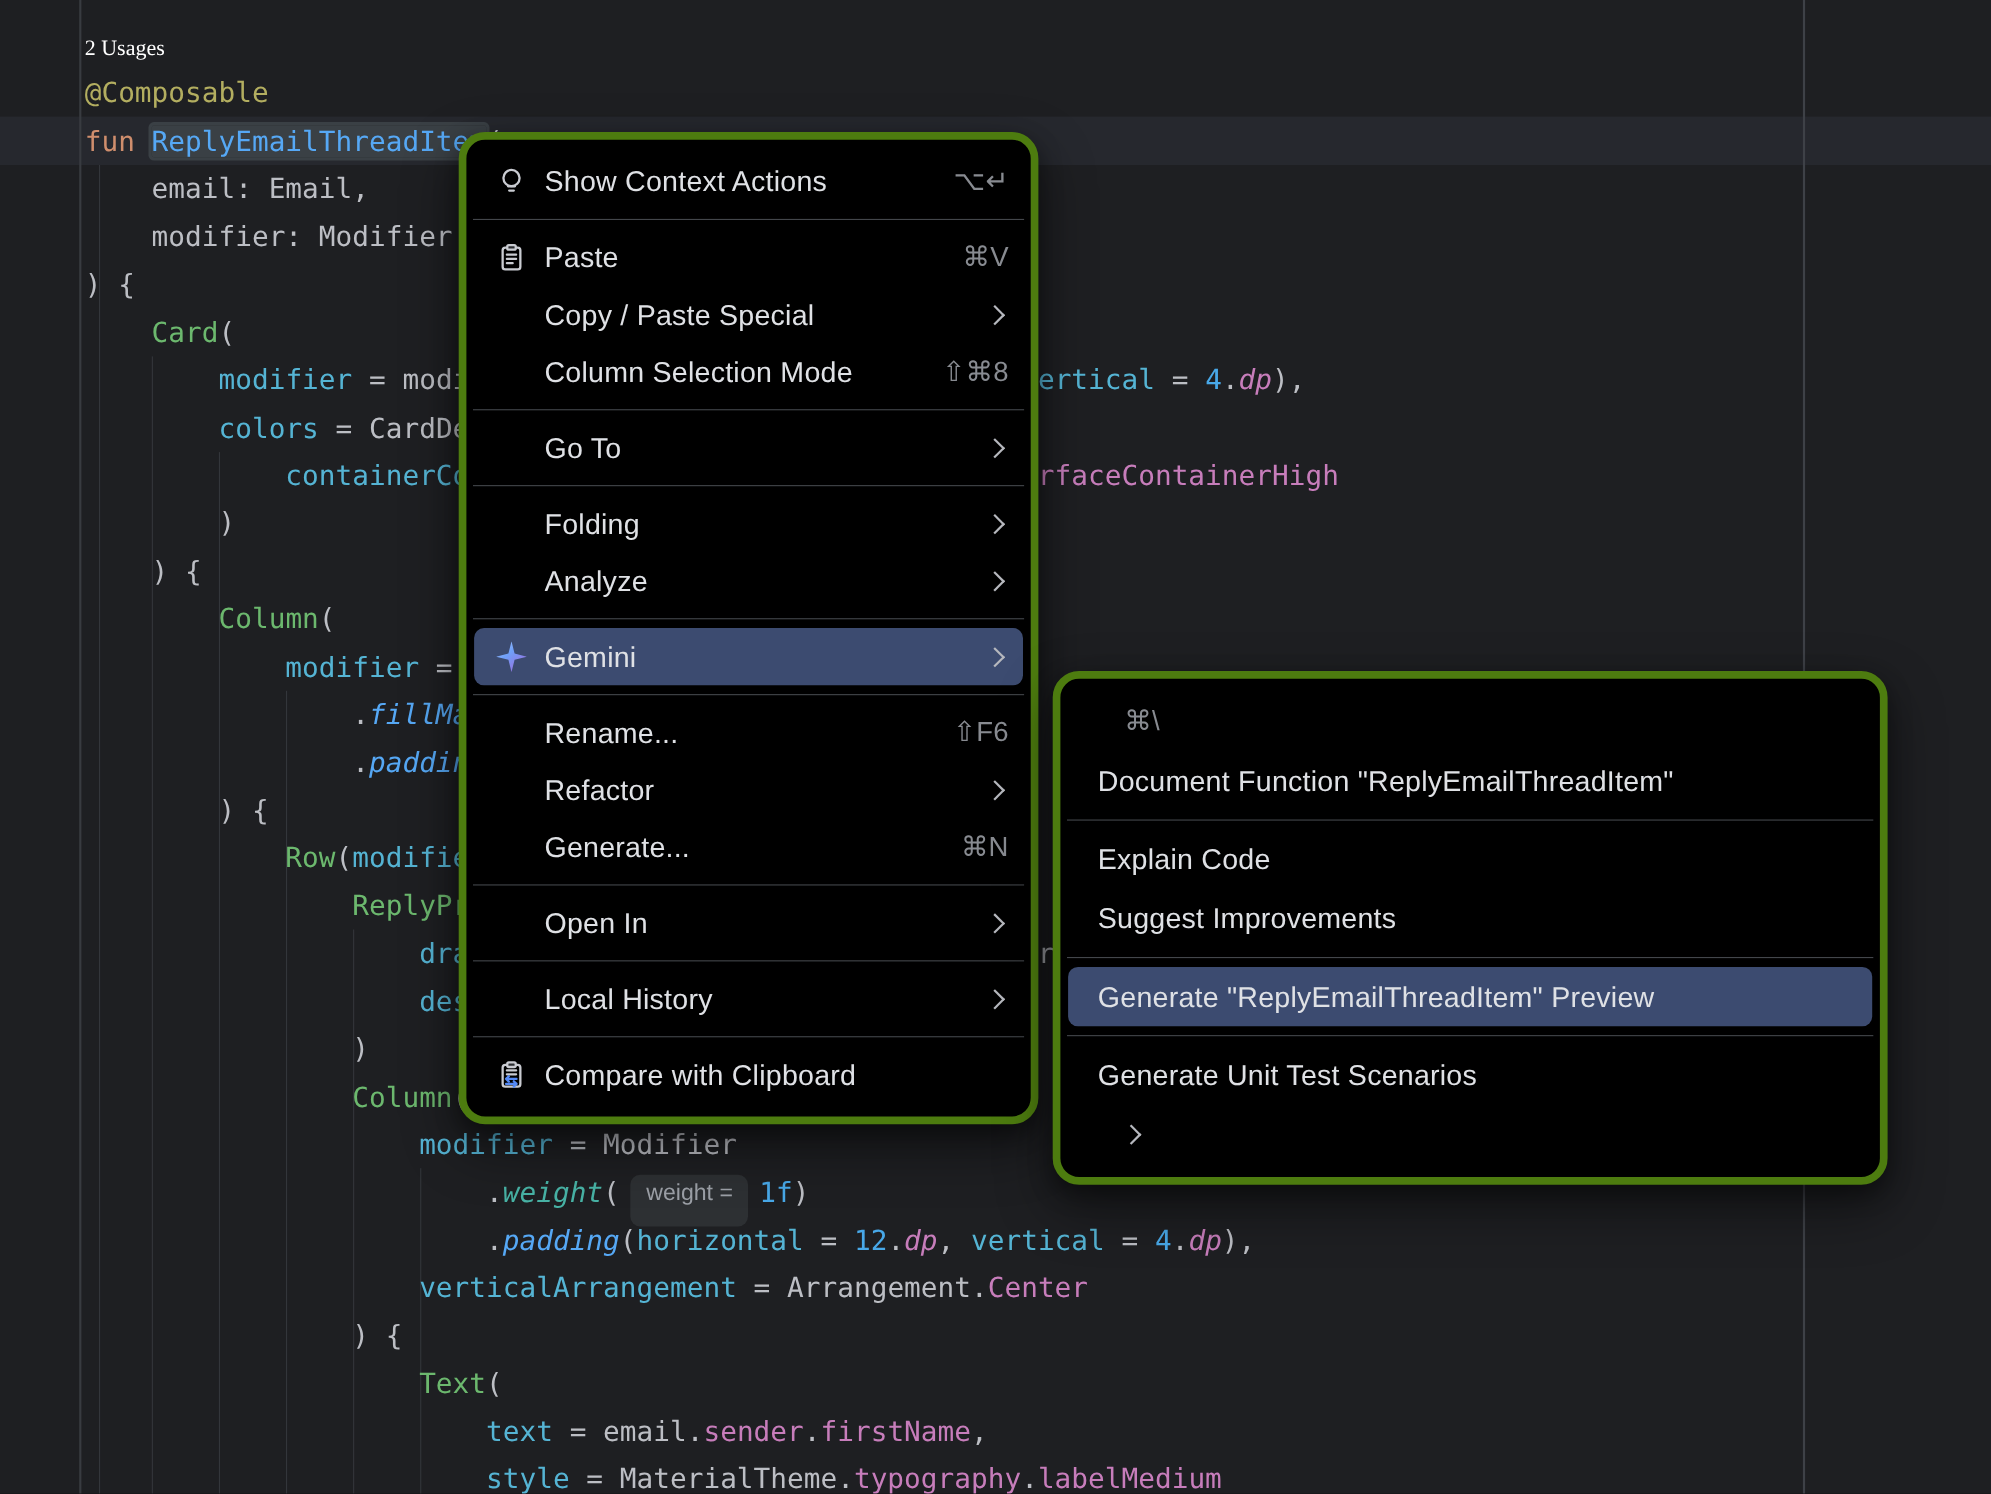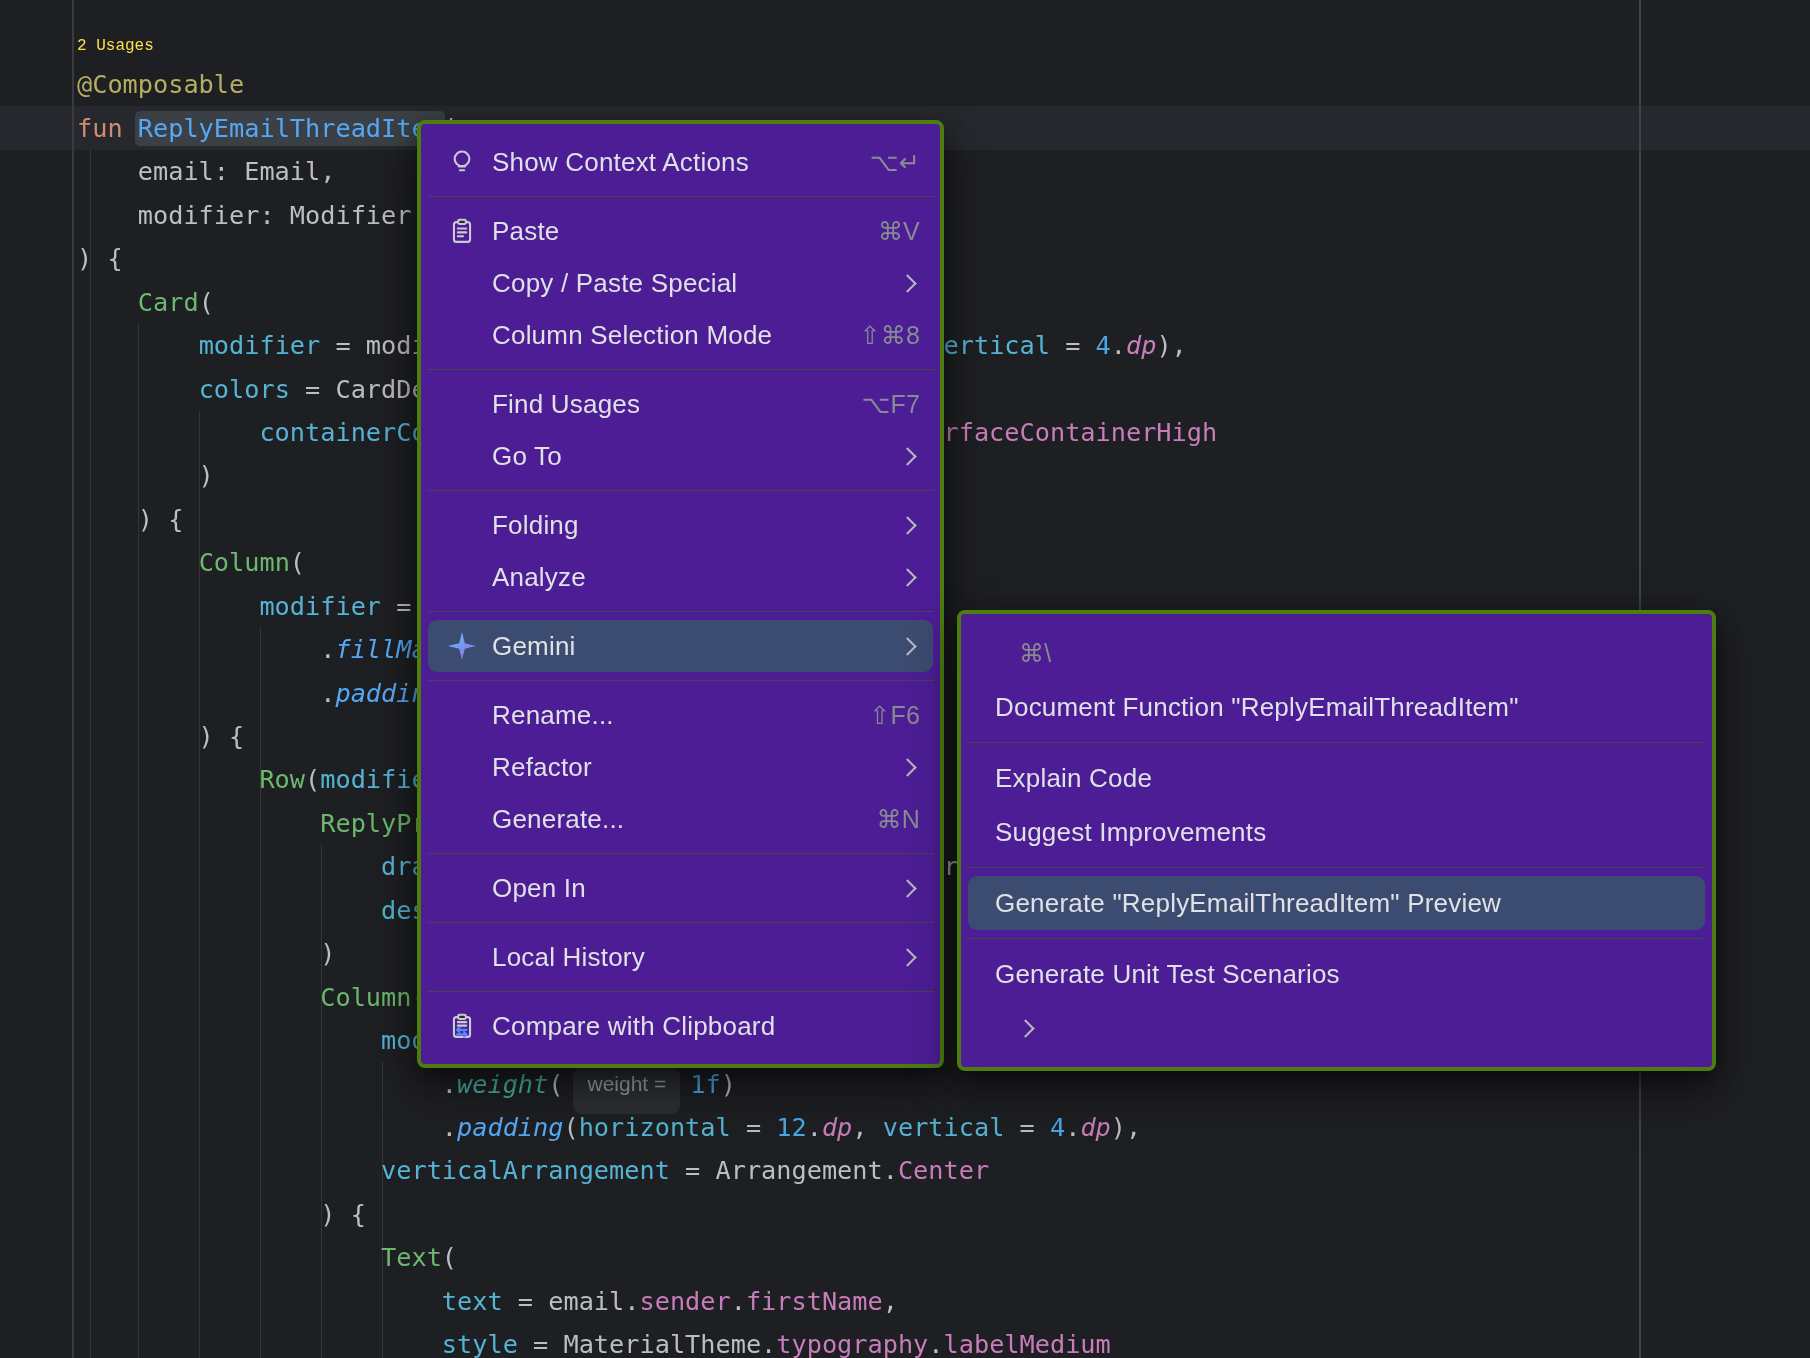--- a/index.html
+++ b/index.html
@@ -7,35 +7,35 @@
           font-family:"Liberation Sans",sans-serif;}
   
   .cur-line{position:absolute;left:0;top:106px;width:1810px;height:44px;background:#26282E;}
   .gutter-line{position:absolute;left:72px;top:0;height:1358px;width:0;border-left:2px solid #383B40;}
   .margin-line{position:absolute;left:1639px;top:0;height:1358px;width:0;border-left:2px solid #3E4147;}
   .guide{position:absolute;width:0;bottom:0;border-left:1.5px solid #33363B;}
   
   .code{position:absolute;left:77px;top:20px;font:25.25px/43.45px "DejaVu Sans Mono",monospace;color:#BCBEC4;}
   .code .ln{height:43.45px;white-space:pre;}
   .t-d{color:#BCBEC4}
-  .t-h{color:#fde047;font-family:Liberation Mono, monospace;font-size:16px;}
+  .t-h{color:#ffffff;font-family:Liberation Serif, serif;font-size:20px;}
   .t-a{color:#B3AE60}
   .t-k{color:#CF8E6D}
   .t-s{color:#56A8F5;background:#3A4045;box-shadow:0 0 0 3px #3A4045;border-radius:2px;}
   .t-c{color:#6CB86E}
   .t-g{color:#55B4D4}
   .t-n{color:#48A8E8}
   .t-p{color:#C77DBB}
   .t-pi{color:#C77DBB;font-style:italic}
   .t-e{color:#56A8F5;font-style:italic}
   .t-et{color:#48B3A6;font-style:italic}
   .pill{display:inline-block;background:#2D3033;color:#9CA0A7;border-radius:9px;
         font:21px/27px "Liberation Sans",sans-serif;padding:3px 14px 17px;margin:0 10px;vertical-align:2px;}
   
-  .popup{position:absolute;background:#4c1d95;border:4px solid #4d7c0f;border-radius:8px;
+  .popup{position:absolute;background:#000000;border:7px solid #4d7c0f;border-radius:24px;
          box-shadow:0 20px 50px rgba(0,0,0,.45),0 8px 20px rgba(0,0,0,.35);
          box-sizing:border-box;color:#DFE1E5;z-index:5;}
   .menu-body{padding:12px 0;}
   .mi{position:relative;display:flex;align-items:center;height:52px;margin:0 7px;border-radius:9px;
       padding-left:64px;padding-right:13px;box-sizing:border-box;font-size:26px;letter-spacing:.2px;}
   .sub .mi{padding-left:27px;height:54px;}
   .mi.hl{background:#3C4B70;}
   .mi .lbl{flex:1 1 auto;white-space:nowrap;overflow:hidden;}
   .mi .sc{flex:0 0 auto;color:#888B91;font-size:25px;margin-left:24px;}
   .mi .chev{flex:0 0 auto;width:11px;height:11px;border-right:2.5px solid #B6B8BE;border-top:2.5px solid #B6B8BE;
@@ -124,24 +124,20 @@
         <div class="mi">
           <span class="lbl">Copy / Paste Special</span>
           <span class="chev"></span>
         </div>
         <div class="mi">
           <span class="lbl">Column Selection Mode</span>
           <span class="sc">⇧⌘8</span>
         </div>
         <div class="sep"></div>
         <div class="mi">
-          <span class="lbl">Find Usages</span>
-          <span class="sc">⌥F7</span>
-        </div>
-        <div class="mi">
           <span class="lbl">Go To</span>
           <span class="chev"></span>
         </div>
         <div class="sep"></div>
         <div class="mi">
           <span class="lbl">Folding</span>
           <span class="chev"></span>
         </div>
         <div class="mi">
           <span class="lbl">Analyze</span>

